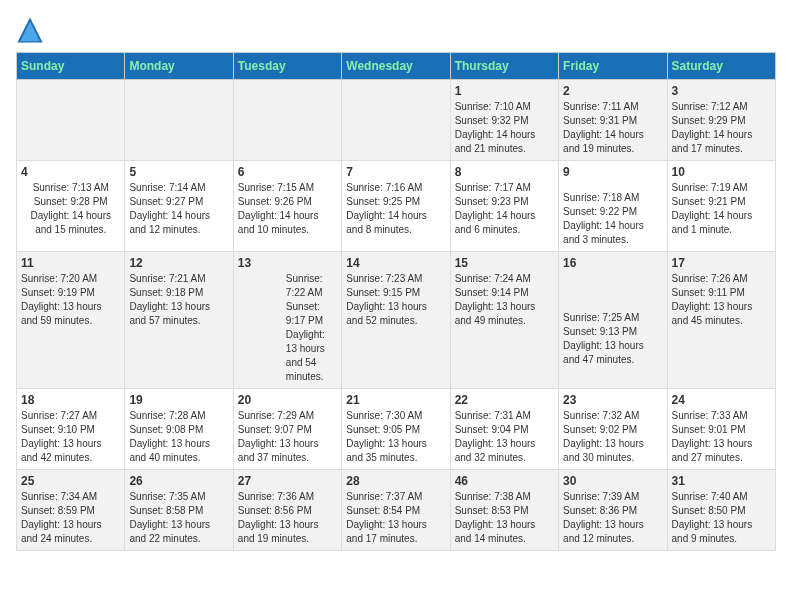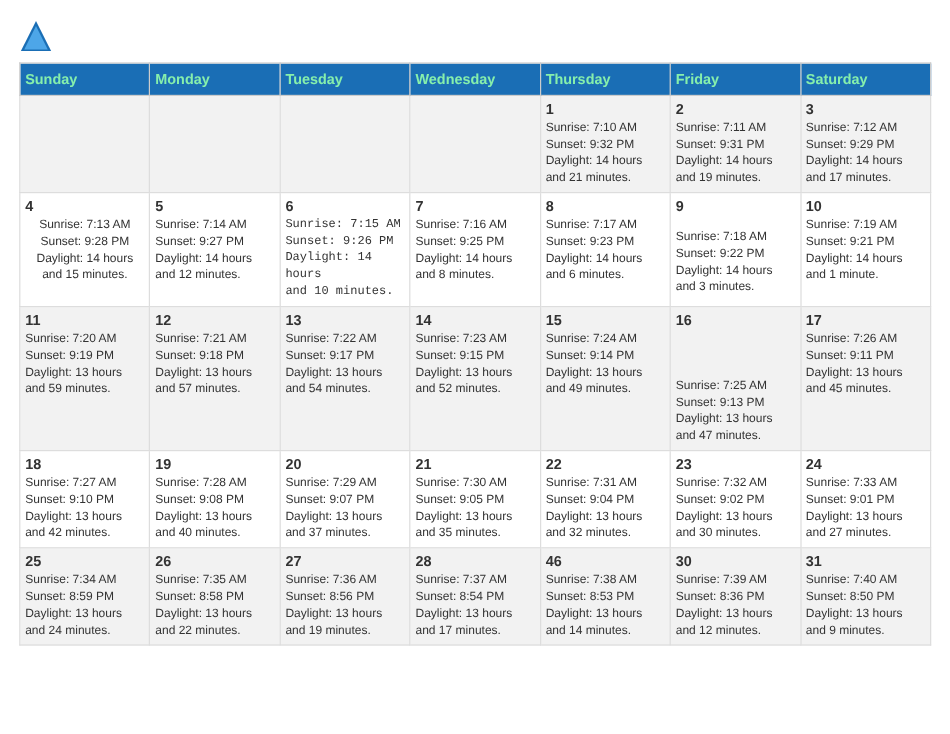--- a/index.html
+++ b/index.html
@@ -158,21 +158,21 @@
         </td>
         <td>
           <span class="day-num">5</span>
           <div class="day-info" style="white-space: pre-line;">Sunrise: 7:14 AM
 Sunset: 9:27 PM
 Daylight: 14 hours
 and 12 minutes.</div>
         </td>
         <td>
           <span class="day-num">6</span>
-          <div class="day-info" style="white-space: pre-line; font-family: Liberation Mono, monospace;">Sunrise: 7:15 AM
+          <div class="day-info" style="white-space: pre-line;">Sunrise: 7:15 AM
 Sunset: 9:26 PM
 Daylight: 14 hours
 and 10 minutes.</div>
         </td>
         <td>
           <span class="day-num">7</span>
           <div class="day-info" style="white-space: pre-line;">Sunrise: 7:16 AM
 Sunset: 9:25 PM
 Daylight: 14 hours
 and 8 minutes.</div>
@@ -209,21 +209,21 @@
         </td>
         <td>
           <span class="day-num">12</span>
           <div class="day-info" style="white-space: pre-line;">Sunrise: 7:21 AM
 Sunset: 9:18 PM
 Daylight: 13 hours
 and 57 minutes.</div>
         </td>
         <td>
           <span class="day-num">13</span>
-          <div class="day-info" style="white-space: pre-line;">Sunrise: 7:22 AM
+          <div class="day-info" style="white-space: pre-line; margin-left: 48px;">Sunrise: 7:22 AM
 Sunset: 9:17 PM
 Daylight: 13 hours
 and 54 minutes.</div>
         </td>
         <td>
           <span class="day-num">14</span>
           <div class="day-info" style="white-space: pre-line;">Sunrise: 7:23 AM
 Sunset: 9:15 PM
 Daylight: 13 hours
 and 52 minutes.</div>

